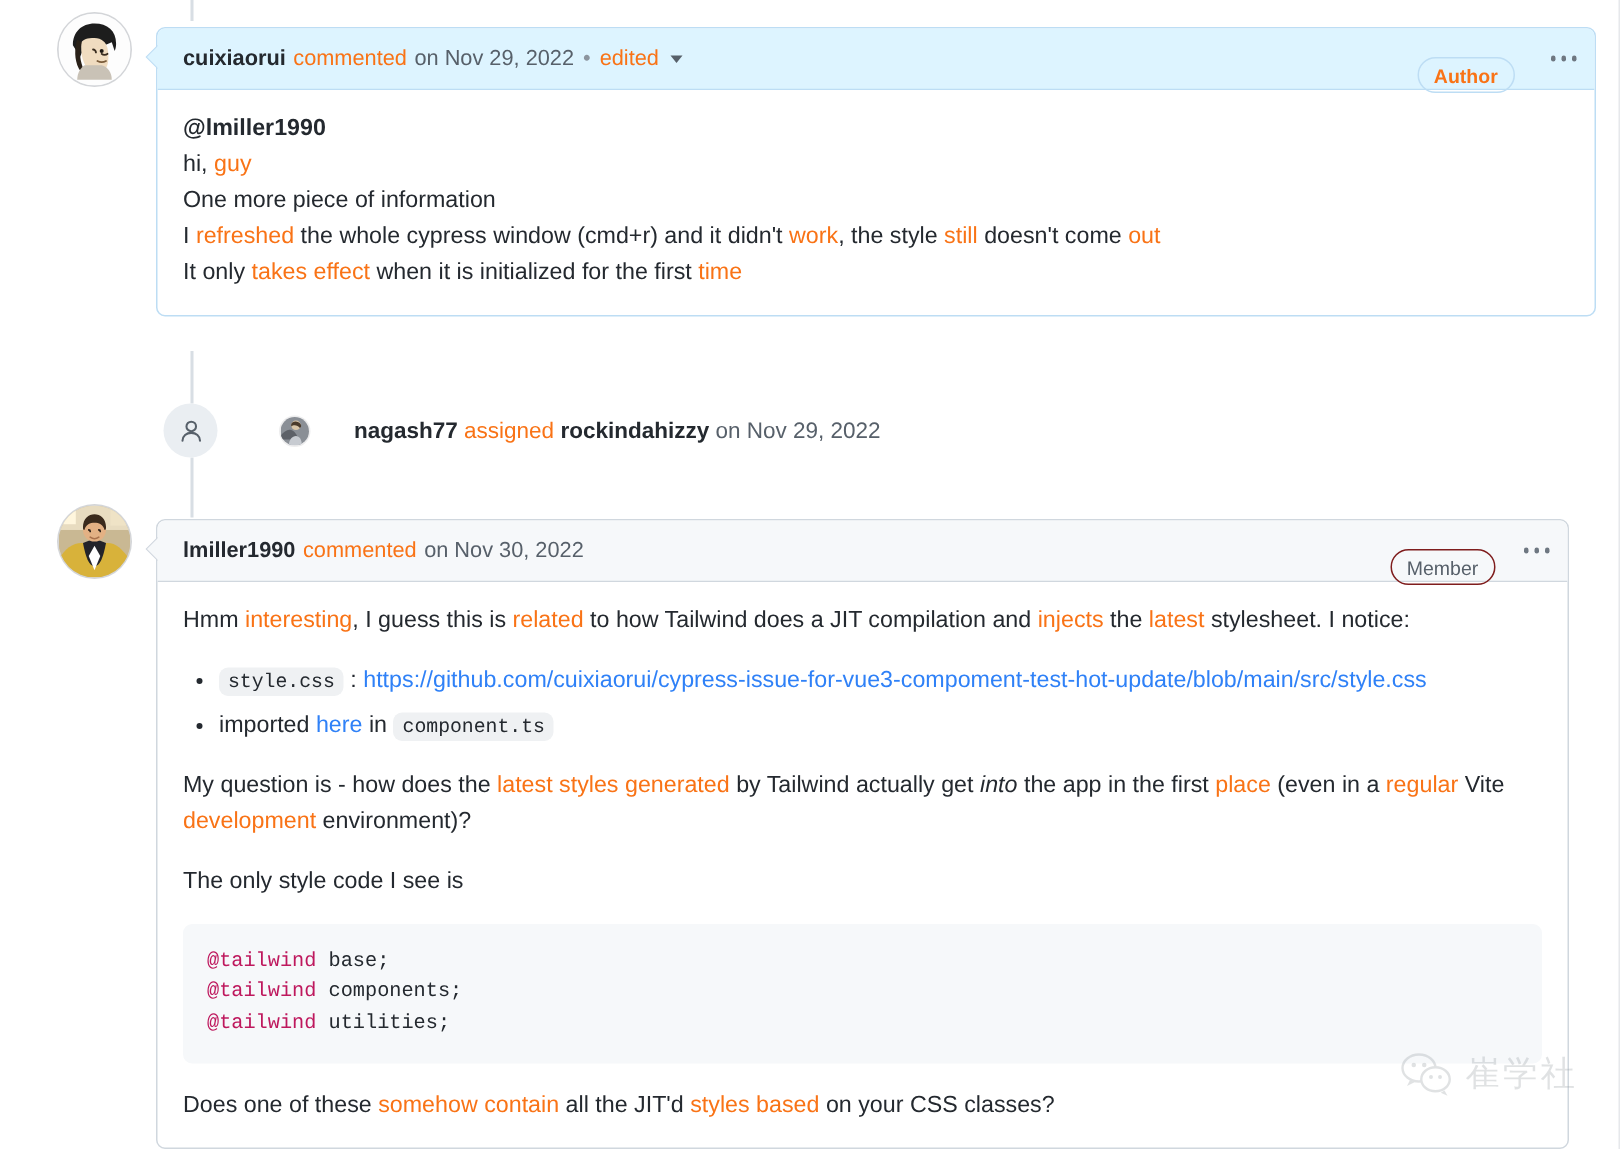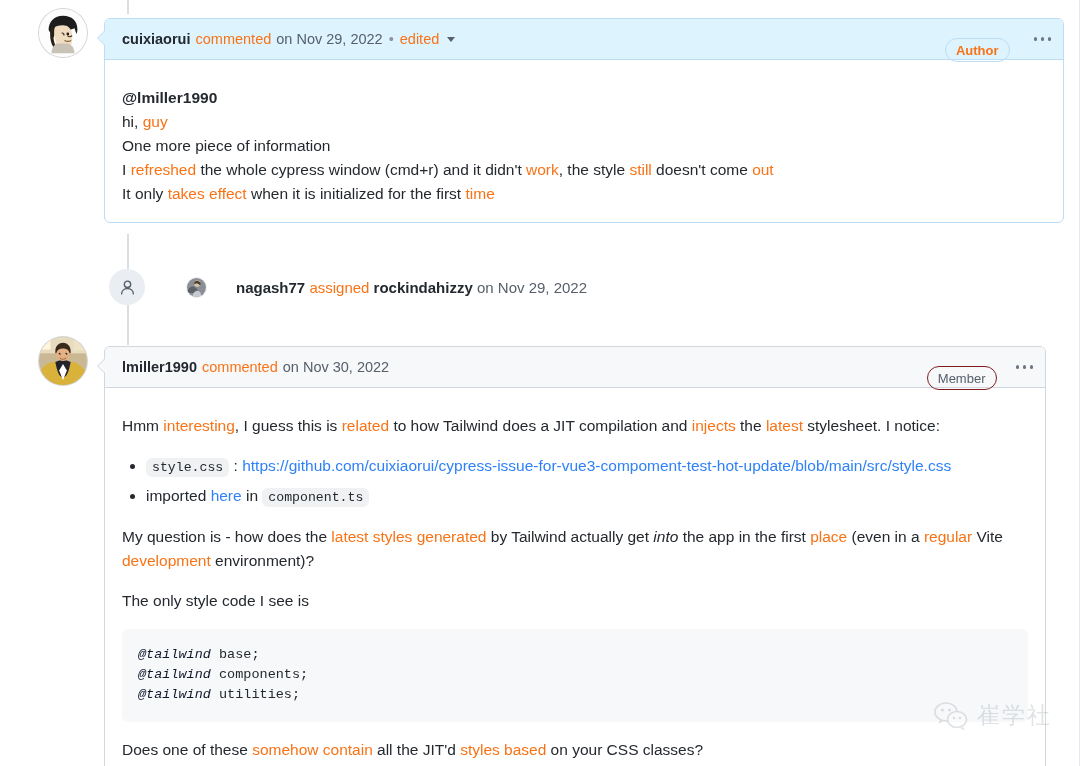--- a/index.html
+++ b/index.html
@@ -87,21 +87,20 @@
     display:inline-flex; align-items:center; gap:3.5px;
     margin-left:17px; padding: 6px 2px;
   }
   .kebab i { width:3.5px; height:3.5px; border-radius:50%; background:#6e7781; display:block; }
 
   .c-body {
     padding: 14px 17px 16px 17px;
     font-size: 15.5px;
     line-height: 1.55;
     color: #24292f;
-    margin-top: 12px;
   }
   .c-body p { margin: 0 0 16px 0; }
   .c-body p:last-child { margin-bottom: 0; }
   .tight { line-height: 1.55; }
   .tight div { margin: 0; }
 
   .hl { color: #f97316; }
   .lnk { color: #2f81f7; text-decoration: none; }
   em { font-style: italic; }
   strong { font-weight: 700; }
@@ -124,21 +123,21 @@
     margin: 0 0 16px 0;
     background: #f6f8fa;
     border-radius: 6px;
     padding: 16px;
     font-family: "Liberation Mono", "DejaVu Sans Mono", monospace;
     font-size: 13.5px;
     line-height: 1.5;
     color: #24292f;
     overflow: hidden;
   }
-  pre.codeblock .at { color: #0f172a; font-style: italic; }
+  pre.codeblock .at { color: #be185d; }
 
   
   .event { position: absolute; left: 109px; display:flex; align-items:center;gap:22px; }
   .event-icon {
     width:36px; height:36px; border-radius:50%;
     background:#eaeef2; display:flex; align-items:center; justify-content:center;
     flex: 0 0 auto;
   }
   .event-avatar {
     width:21px; height:21px; border-radius:50%; overflow:hidden;

